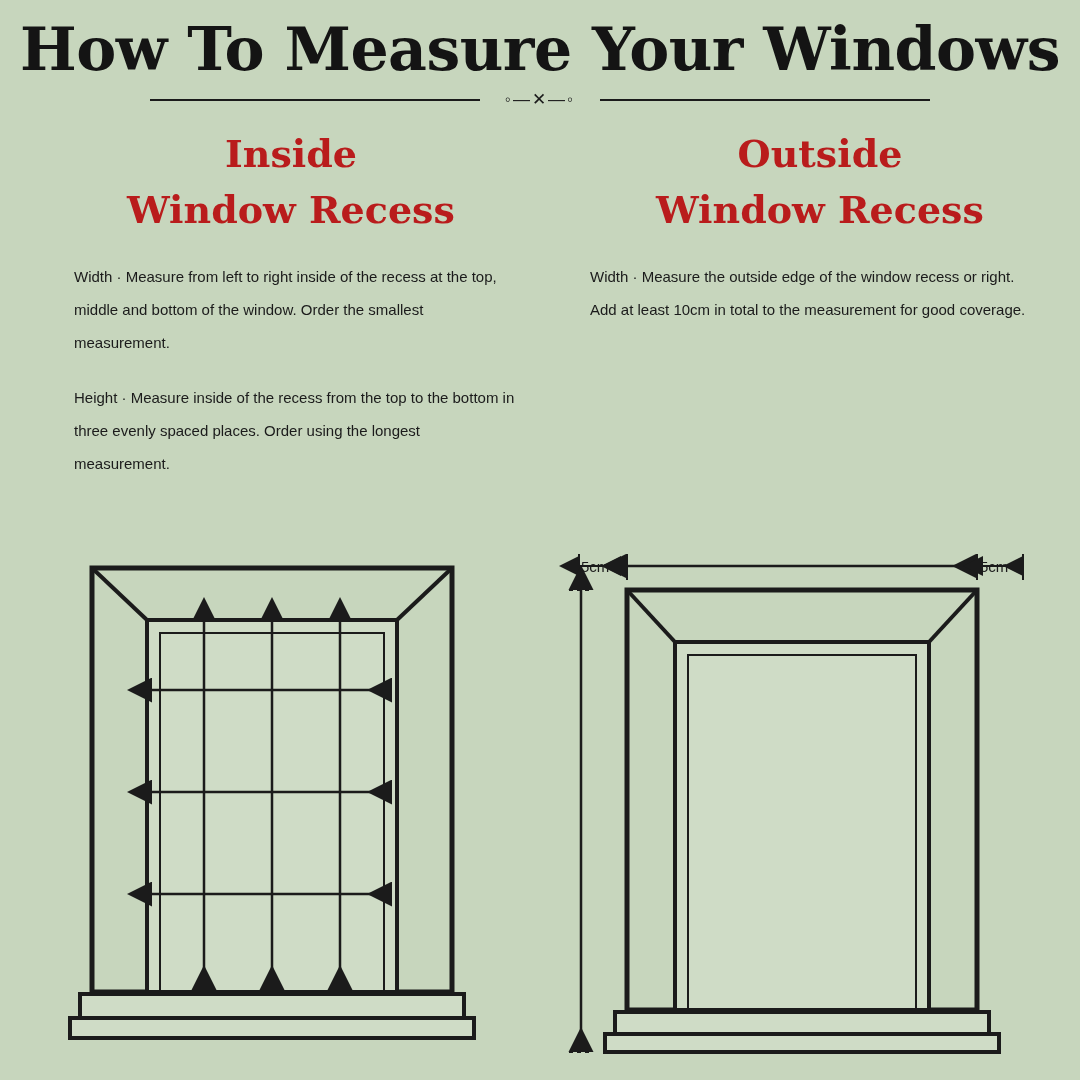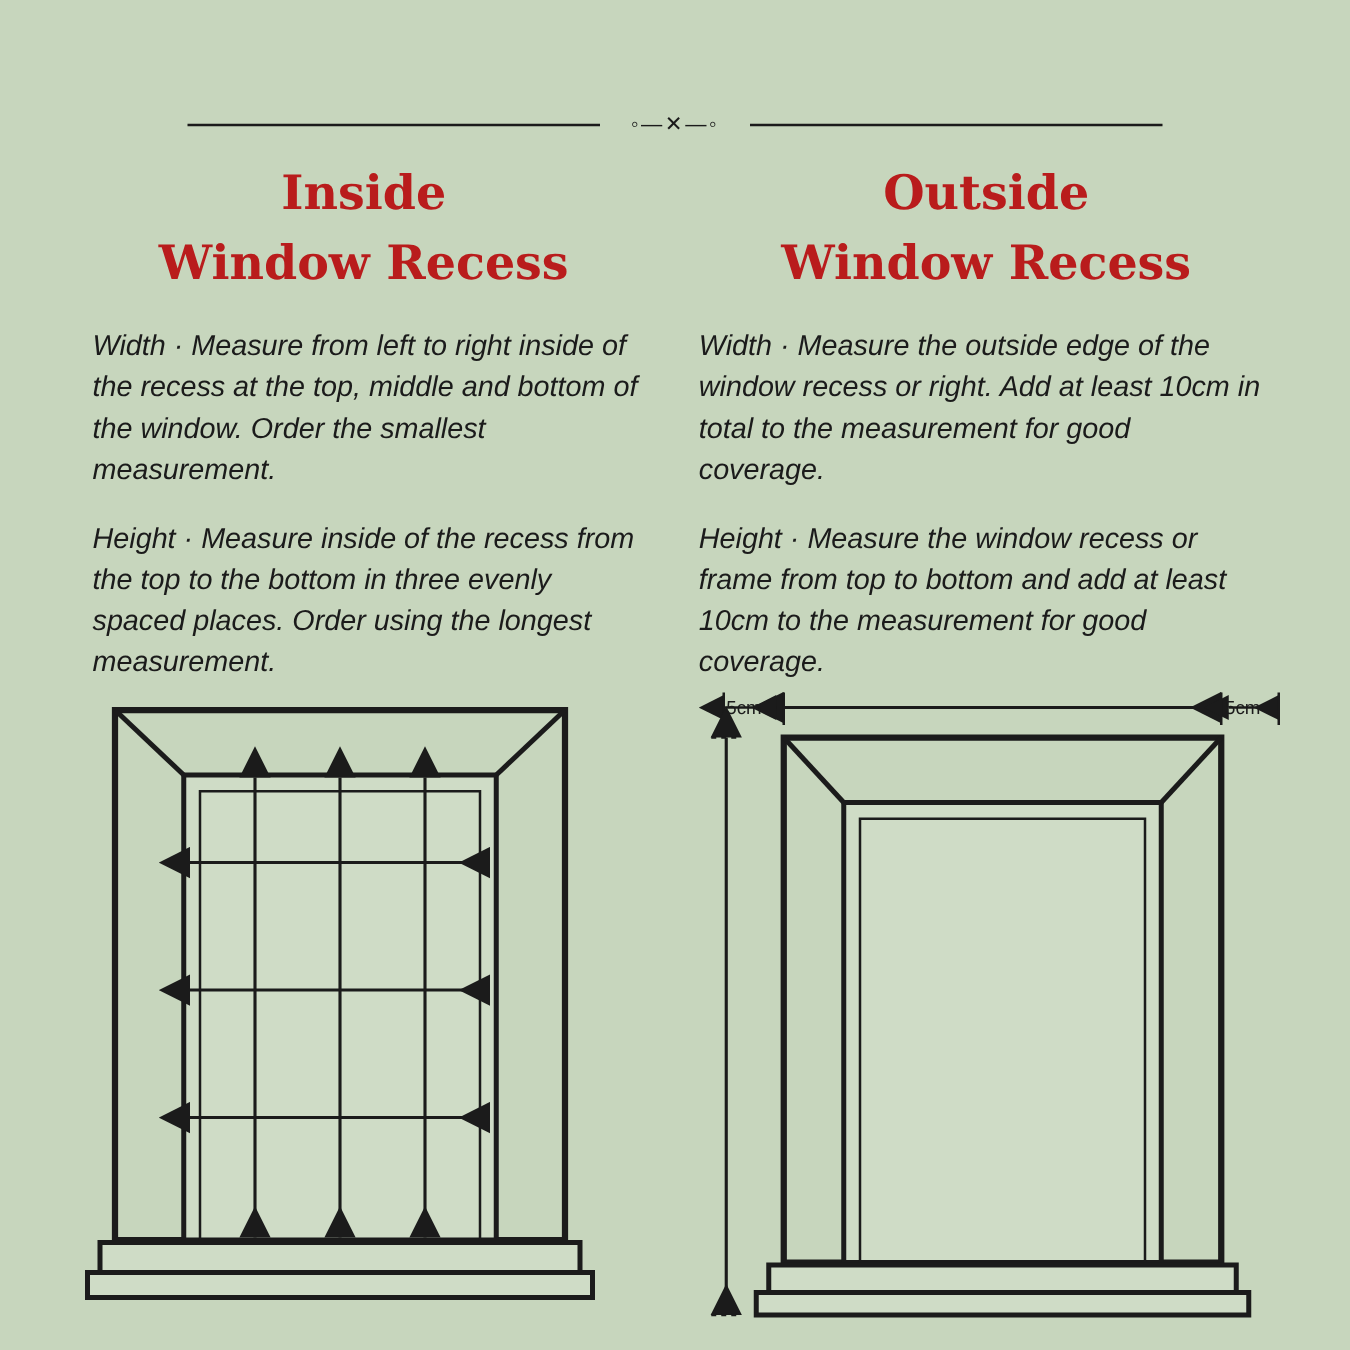--- a/index.html
+++ b/index.html
@@ -62,37 +62,36 @@
     color: #1b1b1b;
   }
 
   
   .col {
     position: absolute;
     top: 126px;
     width: 470px;
   }
   .col.left { left: 52px; }
-  .col.right { left: 545px; }
+  .col.right { left: 576px; }
 
   .col-title {
     text-align: center;
     font-family: "DejaVu Serif", "Liberation Serif", serif;
     font-weight: bold;
     font-size: 38px;
     line-height: 56px;
     color: #b91c1c;
   }
   .col.left .col-title { padding-left: 8px; }
   .col.right .col-title { padding-left: 18px; }
 
   .para {
     font-family: "Liberation Sans", sans-serif;
-    font-style: italic;
-    font-size: 23px;
+    font-size: 15px;
     line-height: 33px;
     color: #1b1b1b;
     margin-top: 22px;
   }
   .col.left .para { padding-left: 22px; padding-right: 4px; }
   .col.right .para { padding-left: 14px; padding-right: 6px; }
   .para.second { }
 
   
   .illus {
@@ -101,39 +100,39 @@
   .illus.left  { left: 52px;  top: 560px; width: 470px; height: 500px; }
   .illus.right { left: 545px; top: 548px; width: 500px; height: 512px; }
 
   svg { display: block; }
 </style>
 </head>
 <body>
 
 <div class="page">
 
+  <div class="main-title">How To Measure Your Windows</div>
 
   <div class="divider">
     <div class="line left"></div>
     <div class="orn">◦—✕—◦</div>
     <div class="line right"></div>
   </div>
 
   <div class="col left">
     <div class="col-title">Inside</div>
     <div class="col-title">Window Recess</div>
     <div class="para">Width · Measure from left to right inside of the recess at the top, middle and bottom of the window. Order the smallest measurement.</div>
     <div class="para second">Height · Measure inside of the recess from the top to the bottom in three evenly spaced places. Order using the longest measurement.</div>
   </div>
 
   <div class="col right">
     <div class="col-title">Outside</div>
     <div class="col-title">Window Recess</div>
     <div class="para">Width · Measure the outside edge of the window recess or right. Add at least 10cm in total to the measurement for good coverage.</div>
-    <div class="para second">Height · Measure the window recess or frame from top to bottom and add at least 10cm to the measurement for good coverage.</div>
   </div>
 
   <div class="illus left">
     <svg width="470" height="500" viewBox="0 0 470 500">
       <defs>
         <marker id="arrL" markerWidth="12" markerHeight="12" refX="10" refY="5" orient="auto">
           <path d="M10,0 L0,5 L10,10 z" fill="#1b1b1b"></path>
         </marker>
         <marker id="arrS" markerWidth="12" markerHeight="12" refX="10" refY="5" orient="auto">
           <path d="M10,0 L0,5 L10,10 z" fill="#1b1b1b"></path>

